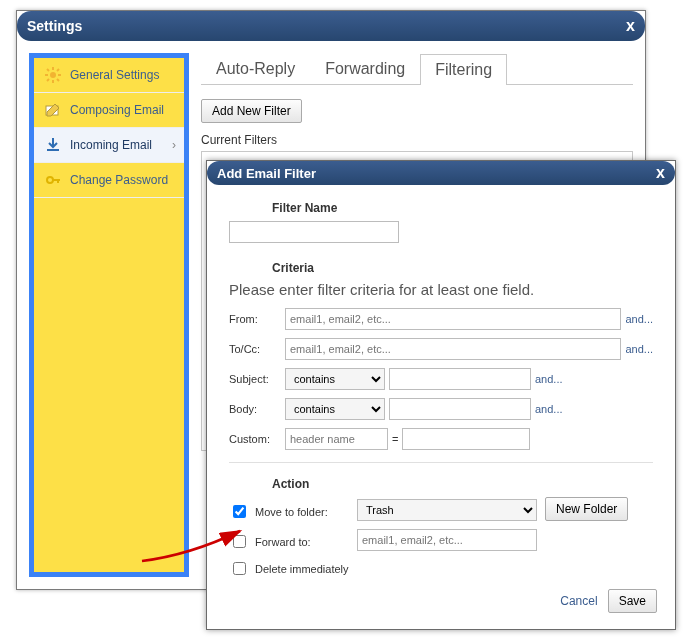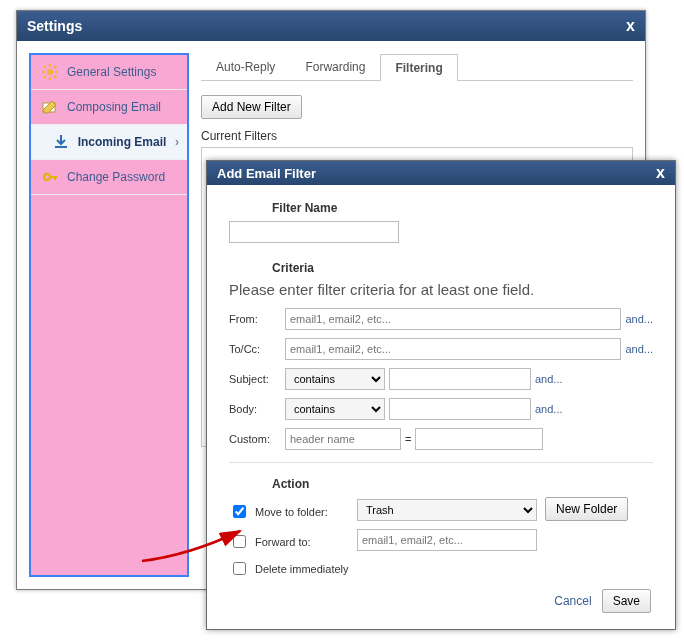--- a/index.html
+++ b/index.html
@@ -23,71 +23,71 @@
     background: #fff;
   }
   .titlebar {
     background: linear-gradient(#3b5d8f, #27466f);
     color: #fff;
     height: 30px;
     display: flex; align-items: center;
     padding: 0 10px;
     font-weight: bold;
     font-size: 14px;
+    border-radius: 14px;
   }
   .titlebar .spacer { flex: 1; }
   .titlebar .close { font-size: 16px; cursor: pointer; font-weight: bold; }
   .settings-body {
     display: flex;
     height: calc(100% - 30px);
     padding: 12px;
     gap: 12px;
   }
   .sidebar {
     width: 160px;
-    border: 2px solid #3b82f6;
-    background: #f9a8d4;
+    border: 5px solid #3b82f6;
+    background: #fde047;
   }
   .side-item {
     display: flex; align-items: center;
     padding: 8px 10px;
     border-bottom: 1px solid #eee;
     color: #3b5d8f;
     gap: 8px;
     cursor: pointer;
     position: relative;
   }
   .side-item.selected {
     background: #f0f4fb;
-    font-weight: bold;
+    font-weight: normal;
     color: #1f3a63;
-    justify-content: center;
   }
   .side-item.selected::after {
     content: "›";
     position: absolute; right: 8px; top: 50%; transform: translateY(-50%);
     color: #888;
   }
   .side-icon { width: 18px; height: 18px; display:flex; align-items:center; justify-content:center;}
   .content { flex: 1; }
   .tabs {
     display: flex; gap: 0; border-bottom: 1px solid #c8c8c8;
   }
   .tab {
     padding: 6px 14px;
     border: 1px solid transparent;
     border-bottom: none;
     color: #555;
     cursor: pointer;
-    font-size: 12px;
+    font-size: 16px;
   }
   .tab.active {
     border-color: #c8c8c8;
     background: #fff;
-    font-weight: bold;
+    font-weight: normal;
     position: relative;
     top: 1px;
   }
   .add-filter-row { margin: 14px 0 10px; }
   .btn {
     border: 1px solid #a9a9a9;
     background: linear-gradient(#fdfdfd,#e6e6e6);
     padding: 4px 10px;
     font-size: 12px;
     cursor: pointer;
@@ -119,21 +119,21 @@
   input[type=text], select {
     border: 1px solid #bcbcbc;
     padding: 3px 4px;
     font-size: 11px;
     height: 22px;
   }
   select { background: #f5f5f5;}
   .hr { border: none; border-top: 1px solid #e0e0e0; margin: 12px 0 14px; }
   .chkrow { display:flex; align-items:flex-end; gap:8px; margin-bottom:8px; font-size: 11px;}
   .chkrow label { display:flex; align-items:center; gap:6px; min-width: 120px;}
-  .footer { position:absolute; right: 24px; bottom: 12px; display:flex; align-items:center; gap:10px;}
+  .footer { position:absolute; right: 18px; bottom: 12px; display:flex; align-items:center; gap:10px;}
   .footer .link { color: #3b5d8f; cursor:pointer; font-size: 12px;}
   
   .arrow {
     position: absolute;
     left: 140px; top: 525px;
     z-index: 20;
     pointer-events: none;
   }
 </style>
 </head>
@@ -239,21 +239,21 @@
       <span class="and">and...</span>
     </div>
     <div class="row">
       <label>Body:</label>
       <select style="width:100px"><option>contains</option></select>
       <input type="text" style="width: 142px;">
       <span class="and">and...</span>
     </div>
     <div class="row">
       <label>Custom:</label>
-      <input type="text" style="width: 116px;" placeholder="header name">
+      <input type="text" style="width: 103px;" placeholder="header name">
       <span>=</span>
       <input type="text" style="width: 128px;">
     </div>
 
     <hr class="hr">
     <div class="sec-head">Action</div>
 
     <div class="chkrow">
       <label>
         <input type="checkbox" checked="" style="">

